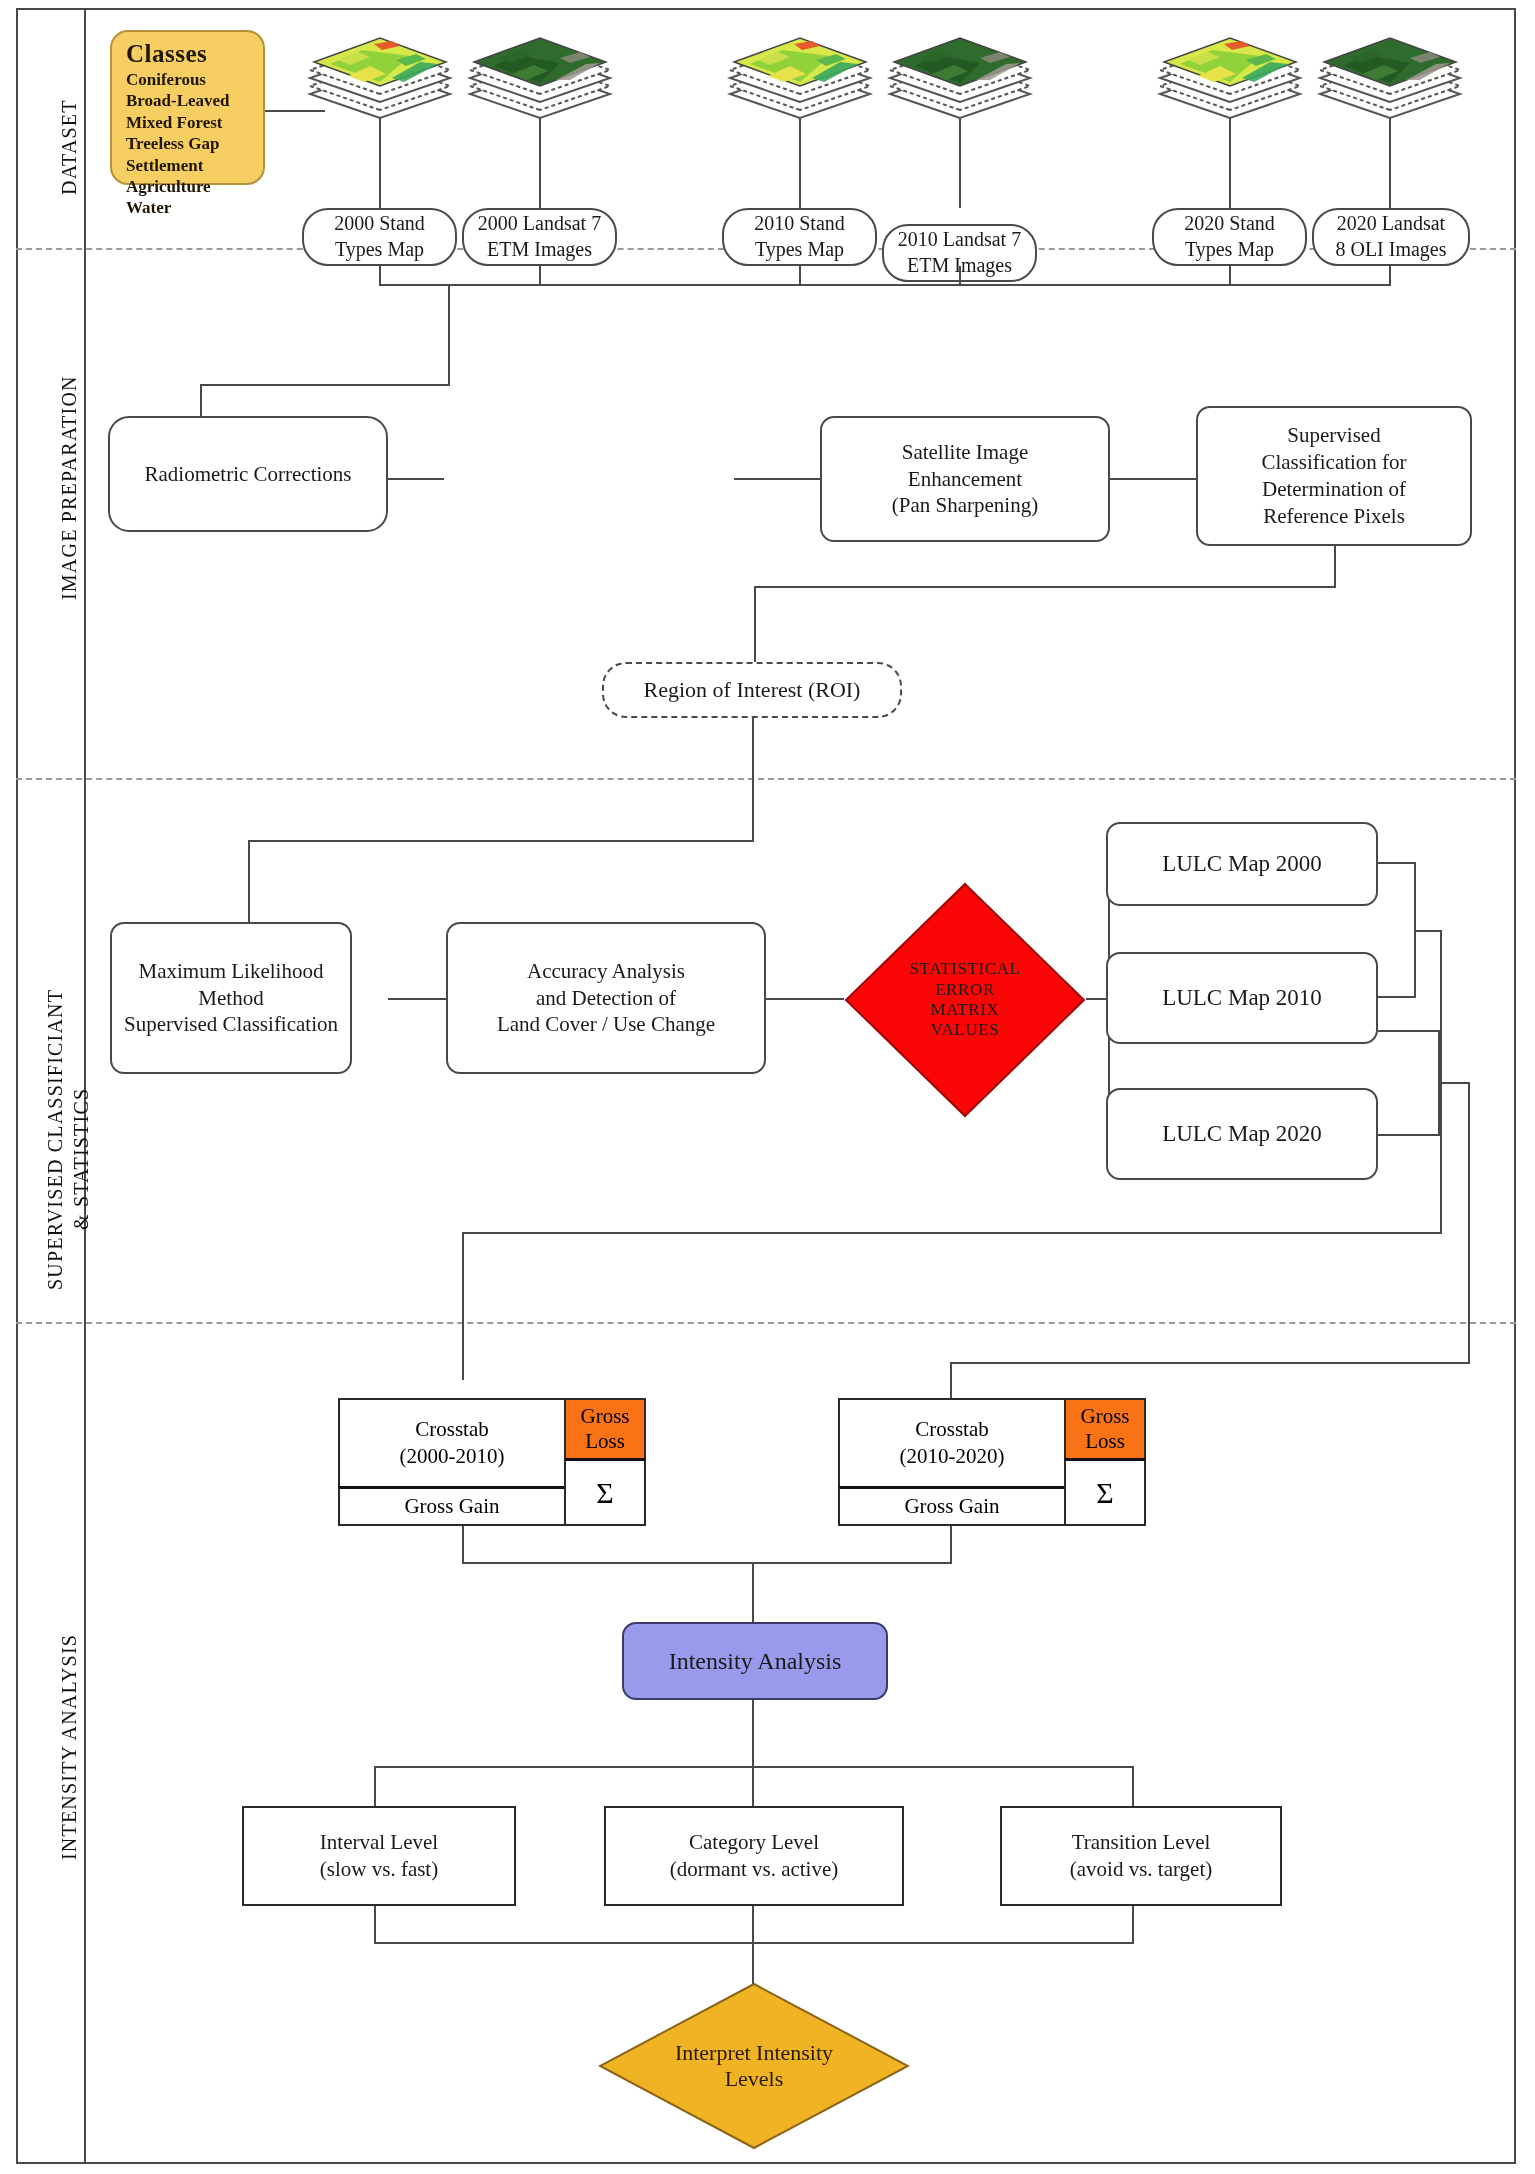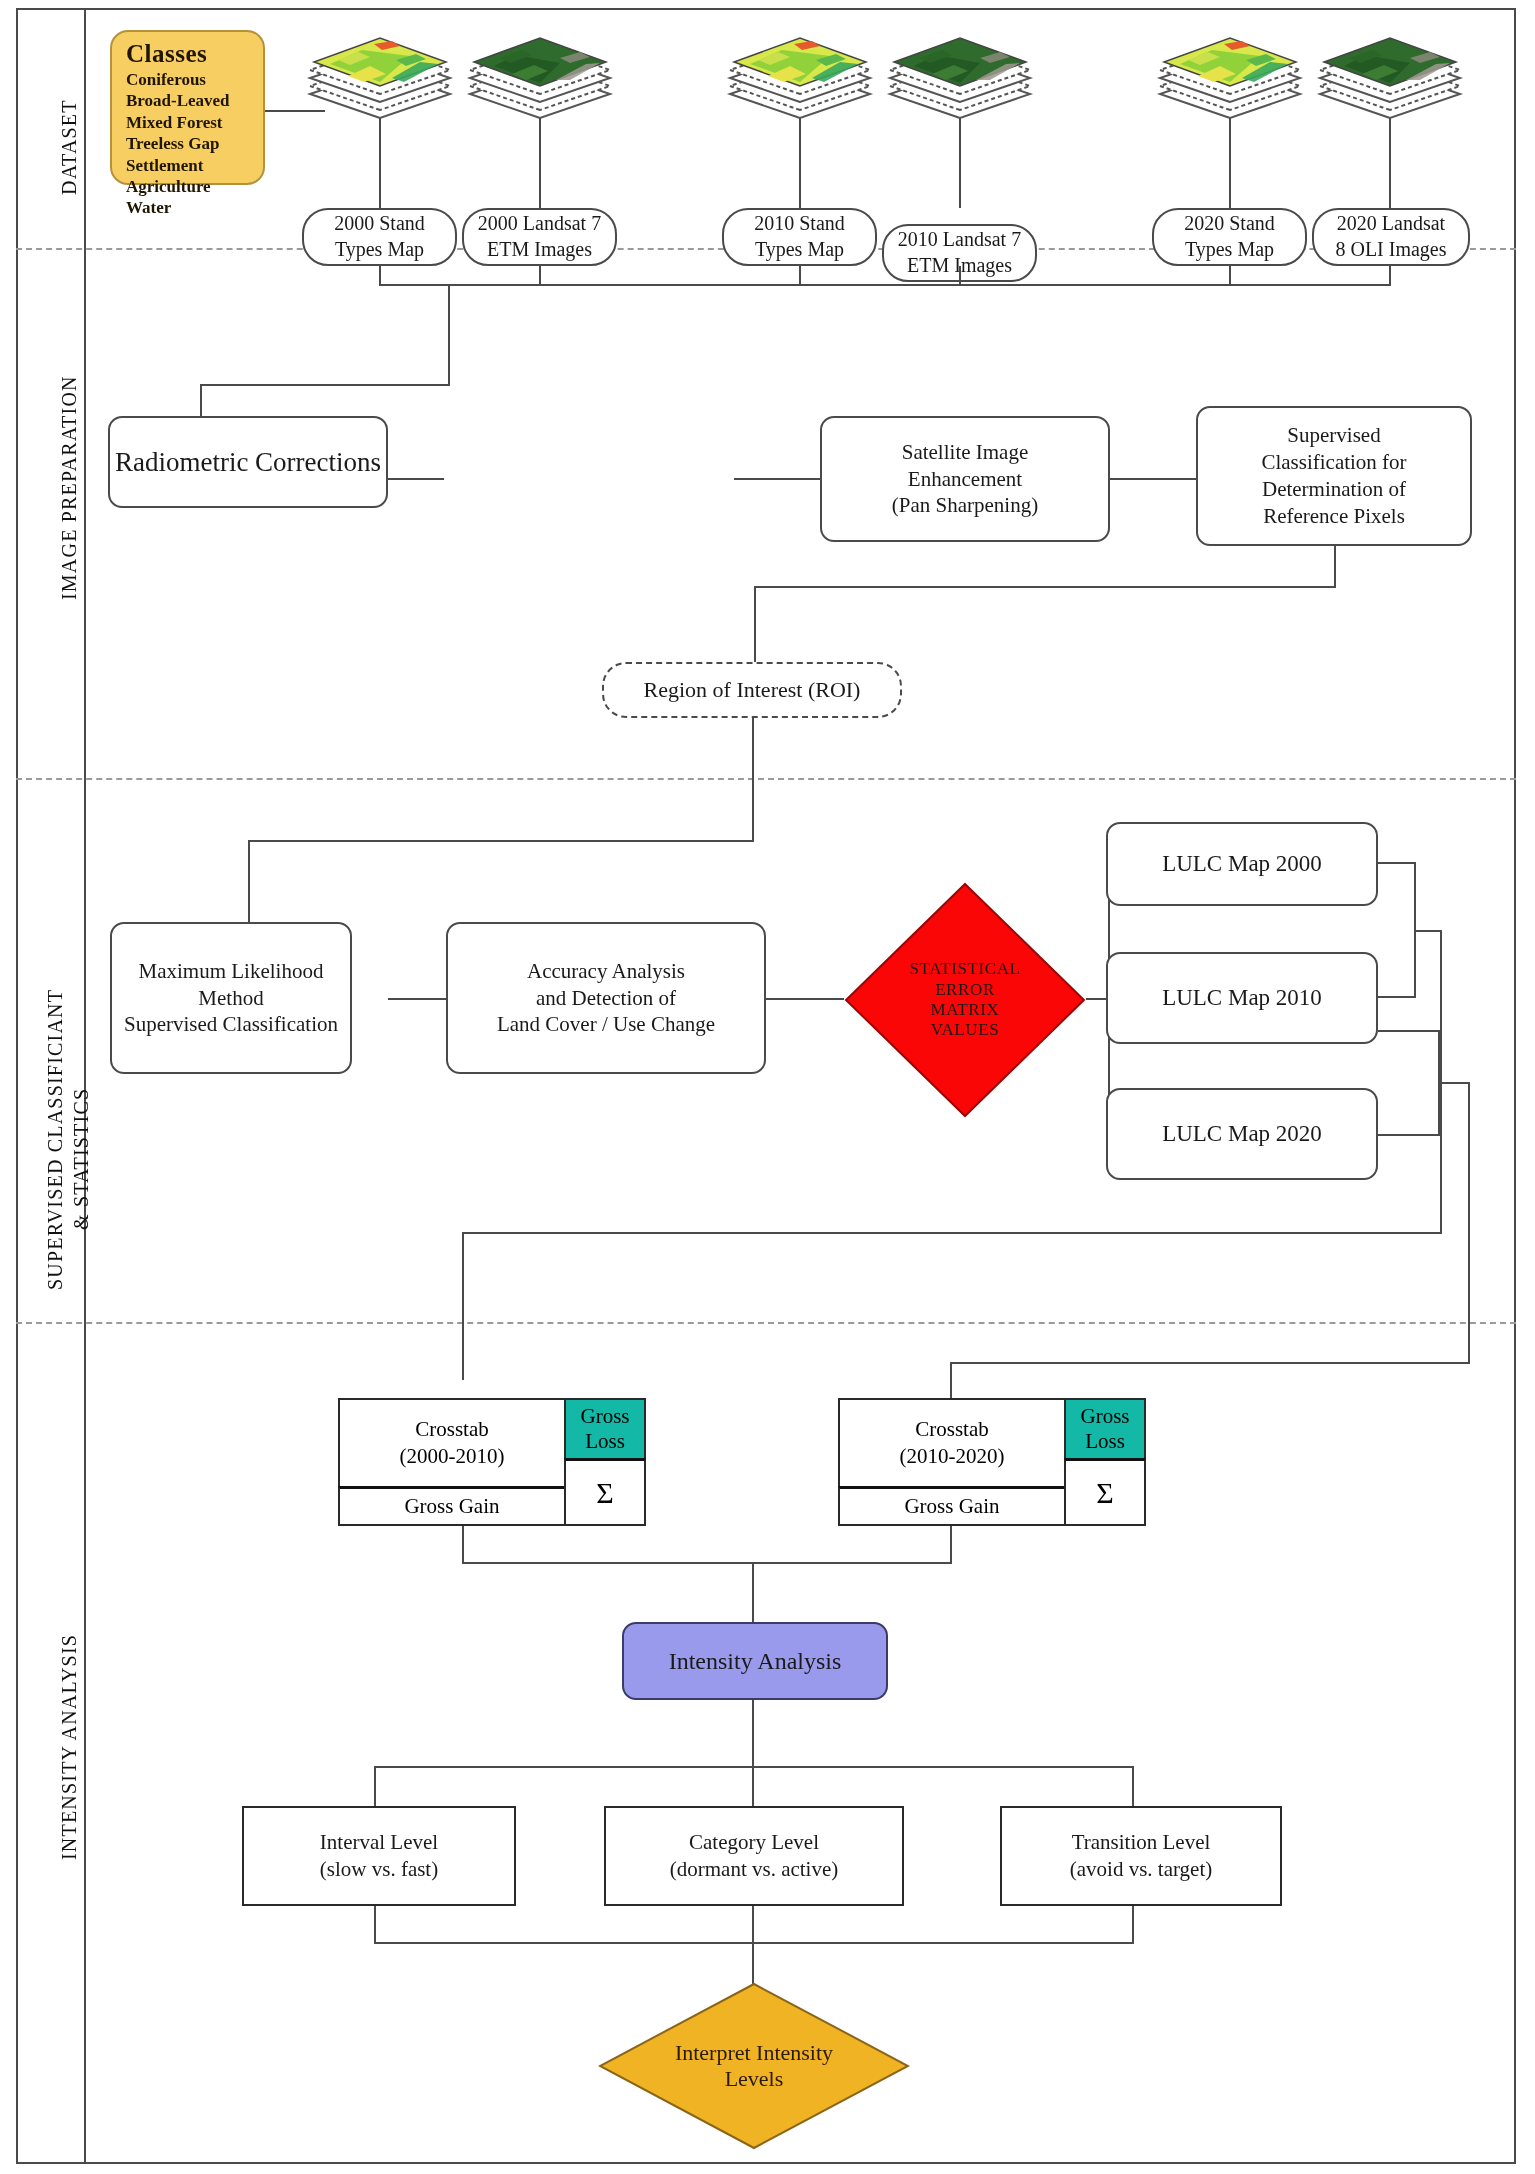--- a/index.html
+++ b/index.html
@@ -40,21 +40,21 @@
   
   .diamond{position:absolute;display:flex;align-items:center;justify-content:center;text-align:center;}
   .diamond .dtxt{position:relative;z-index:2;line-height:1.2;}
 
   
   .ct-wrap{position:absolute;}
   .ct-main{position:absolute;box-sizing:border-box;border:2px solid #2a2a2a;background:#fff;
     display:flex;align-items:center;justify-content:center;text-align:center;font-size:21px;line-height:1.3;}
   .ct-gain{position:absolute;box-sizing:border-box;border:2px solid #2a2a2a;border-top:3px solid #111;background:#fff;
     display:flex;align-items:center;justify-content:center;font-size:21px;}
-  .ct-loss{position:absolute;box-sizing:border-box;border:2px solid #2a2a2a;background:#14b8a6;
+  .ct-loss{position:absolute;box-sizing:border-box;border:2px solid #2a2a2a;background:#f97316;
     display:flex;align-items:center;justify-content:center;text-align:center;font-size:21px;line-height:1.2;}
   .ct-sum{position:absolute;box-sizing:border-box;border:2px solid #2a2a2a;border-top:3px solid #111;background:#fff;
     display:flex;align-items:center;justify-content:center;font-size:30px;}
 </style>
 </head>
 <body>
 
 <div id="page">
 
   <div class="frame"></div>
@@ -225,21 +225,21 @@
   <div class="ln lnv" style="left:539px;top:266px;height:18px;"></div>
   <div class="ln lnv" style="left:799px;top:266px;height:18px;"></div>
   <div class="ln lnv" style="left:959px;top:266px;height:18px;"></div>
   <div class="ln lnv" style="left:1229px;top:266px;height:18px;"></div>
   <div class="ln lnv" style="left:1389px;top:266px;height:18px;"></div>
   <div class="ln lnh" style="left:379px;top:284px;width:1012px;"></div>
   <div class="ln lnv" style="left:448px;top:284px;height:100px;"></div>
   <div class="ln lnh" style="left:200px;top:384px;width:250px;"></div>
   <div class="ln lnv" style="left:200px;top:384px;height:32px;"></div>
 
-  <div class="node rnd" style="left:108px;top:416px;width:280px;height:92px;font-size:27px;">
+  <div class="node rnd" style="left:108px;top:416px;width:280px;height:116px;font-size:21px;border-radius:21px;">
     <div>
         <div>Radiometric Corrections</div>
       </div>
   </div>
   <div class="node rnd" style="left:820px;top:416px;width:290px;height:126px;font-size:21px;">
     <div>
       <div>Satellite Image</div>
       <div>Enhancement</div>
       <div>(Pan Sharpening)</div>
     </div>

